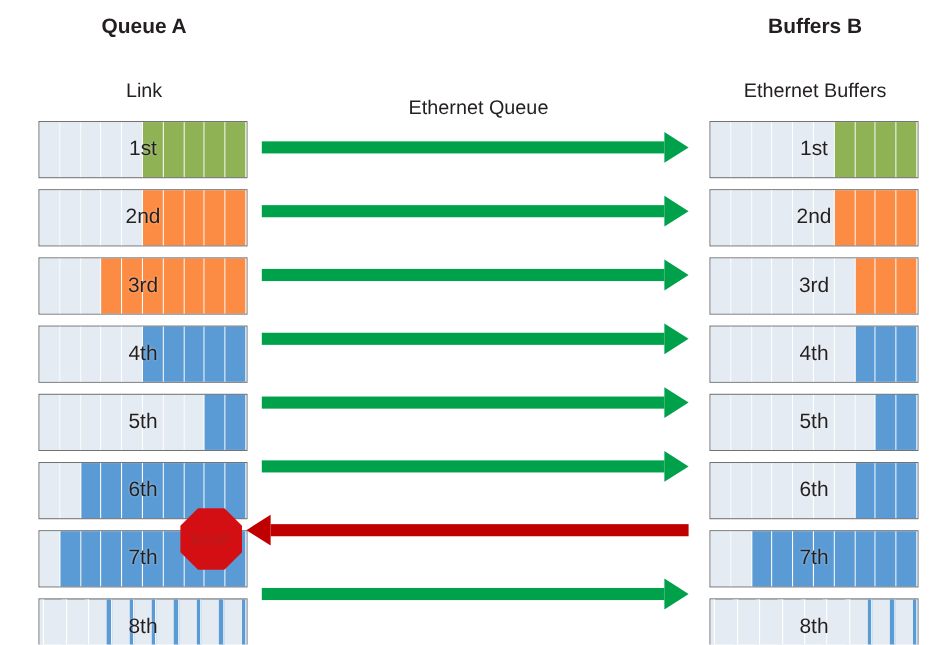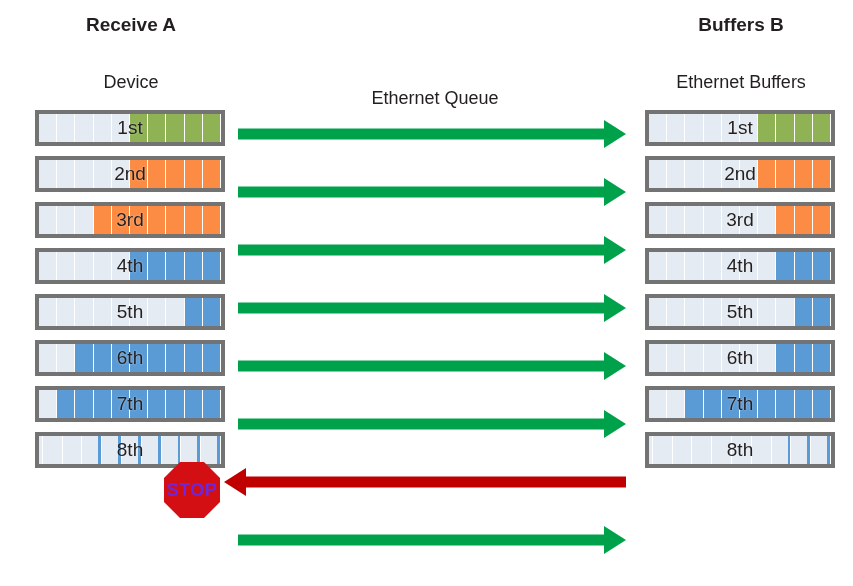--- a/index.html
+++ b/index.html
@@ -53,24 +53,24 @@
   .buffer-column {
     position: absolute;
     top: 110px;
     width: 190px;
   }
   #queue-column   { left: 35px; }
   #buffers-column { left: 645px; }
 
   .buffer-row {
     position: relative;
-    height: 36px;
+    height: 52px;
     margin-bottom: 10px;
     display: flex;
-    border: 4px solid #737373;
+    border: 1px solid #737373;
     box-sizing: border-box;
     background: #e4ebf2;
   }
   .buffer-row:last-child { margin-bottom: 16px; gap: 16px; }
 
   .cell {
     flex: 1 1 0;
     border-right: 1px solid #ffffff;
     box-sizing: border-box;
   }
@@ -115,34 +115,34 @@
   }
   #stop-sign .stop-text {
     position: absolute;
     left: 0;
     top: 0;
     width: 58px;
     height: 58px;
     display: flex;
     align-items: center;
     justify-content: center;
-    font-size: 18px;
+    font-size: 13px;
     font-weight: bold;
-    color: #6d28d9;
+    color: #b91c1c;
     letter-spacing: 0.5px;
     text-align: center;
   }
 </style>
 </head>
 <body>
 
-<div class="device-title" id="device-a-title">Receive A</div>
+<div class="device-title" id="device-a-title">Queue A</div>
 <div class="device-title" id="device-b-title">Buffers B</div>
 
-<div class="section-label" id="queue-label">Device</div>
+<div class="section-label" id="queue-label">Link</div>
 <div class="section-label" id="receive-buffers-label">Ethernet Buffers</div>
 
 <div id="ethernet-link-label">Ethernet Queue</div>
 
 <div class="buffer-column" id="queue-column">
     <div class="buffer-row">
       <div class="cell empty"></div>
       <div class="cell empty"></div>
       <div class="cell empty"></div>
       <div class="cell empty"></div>

